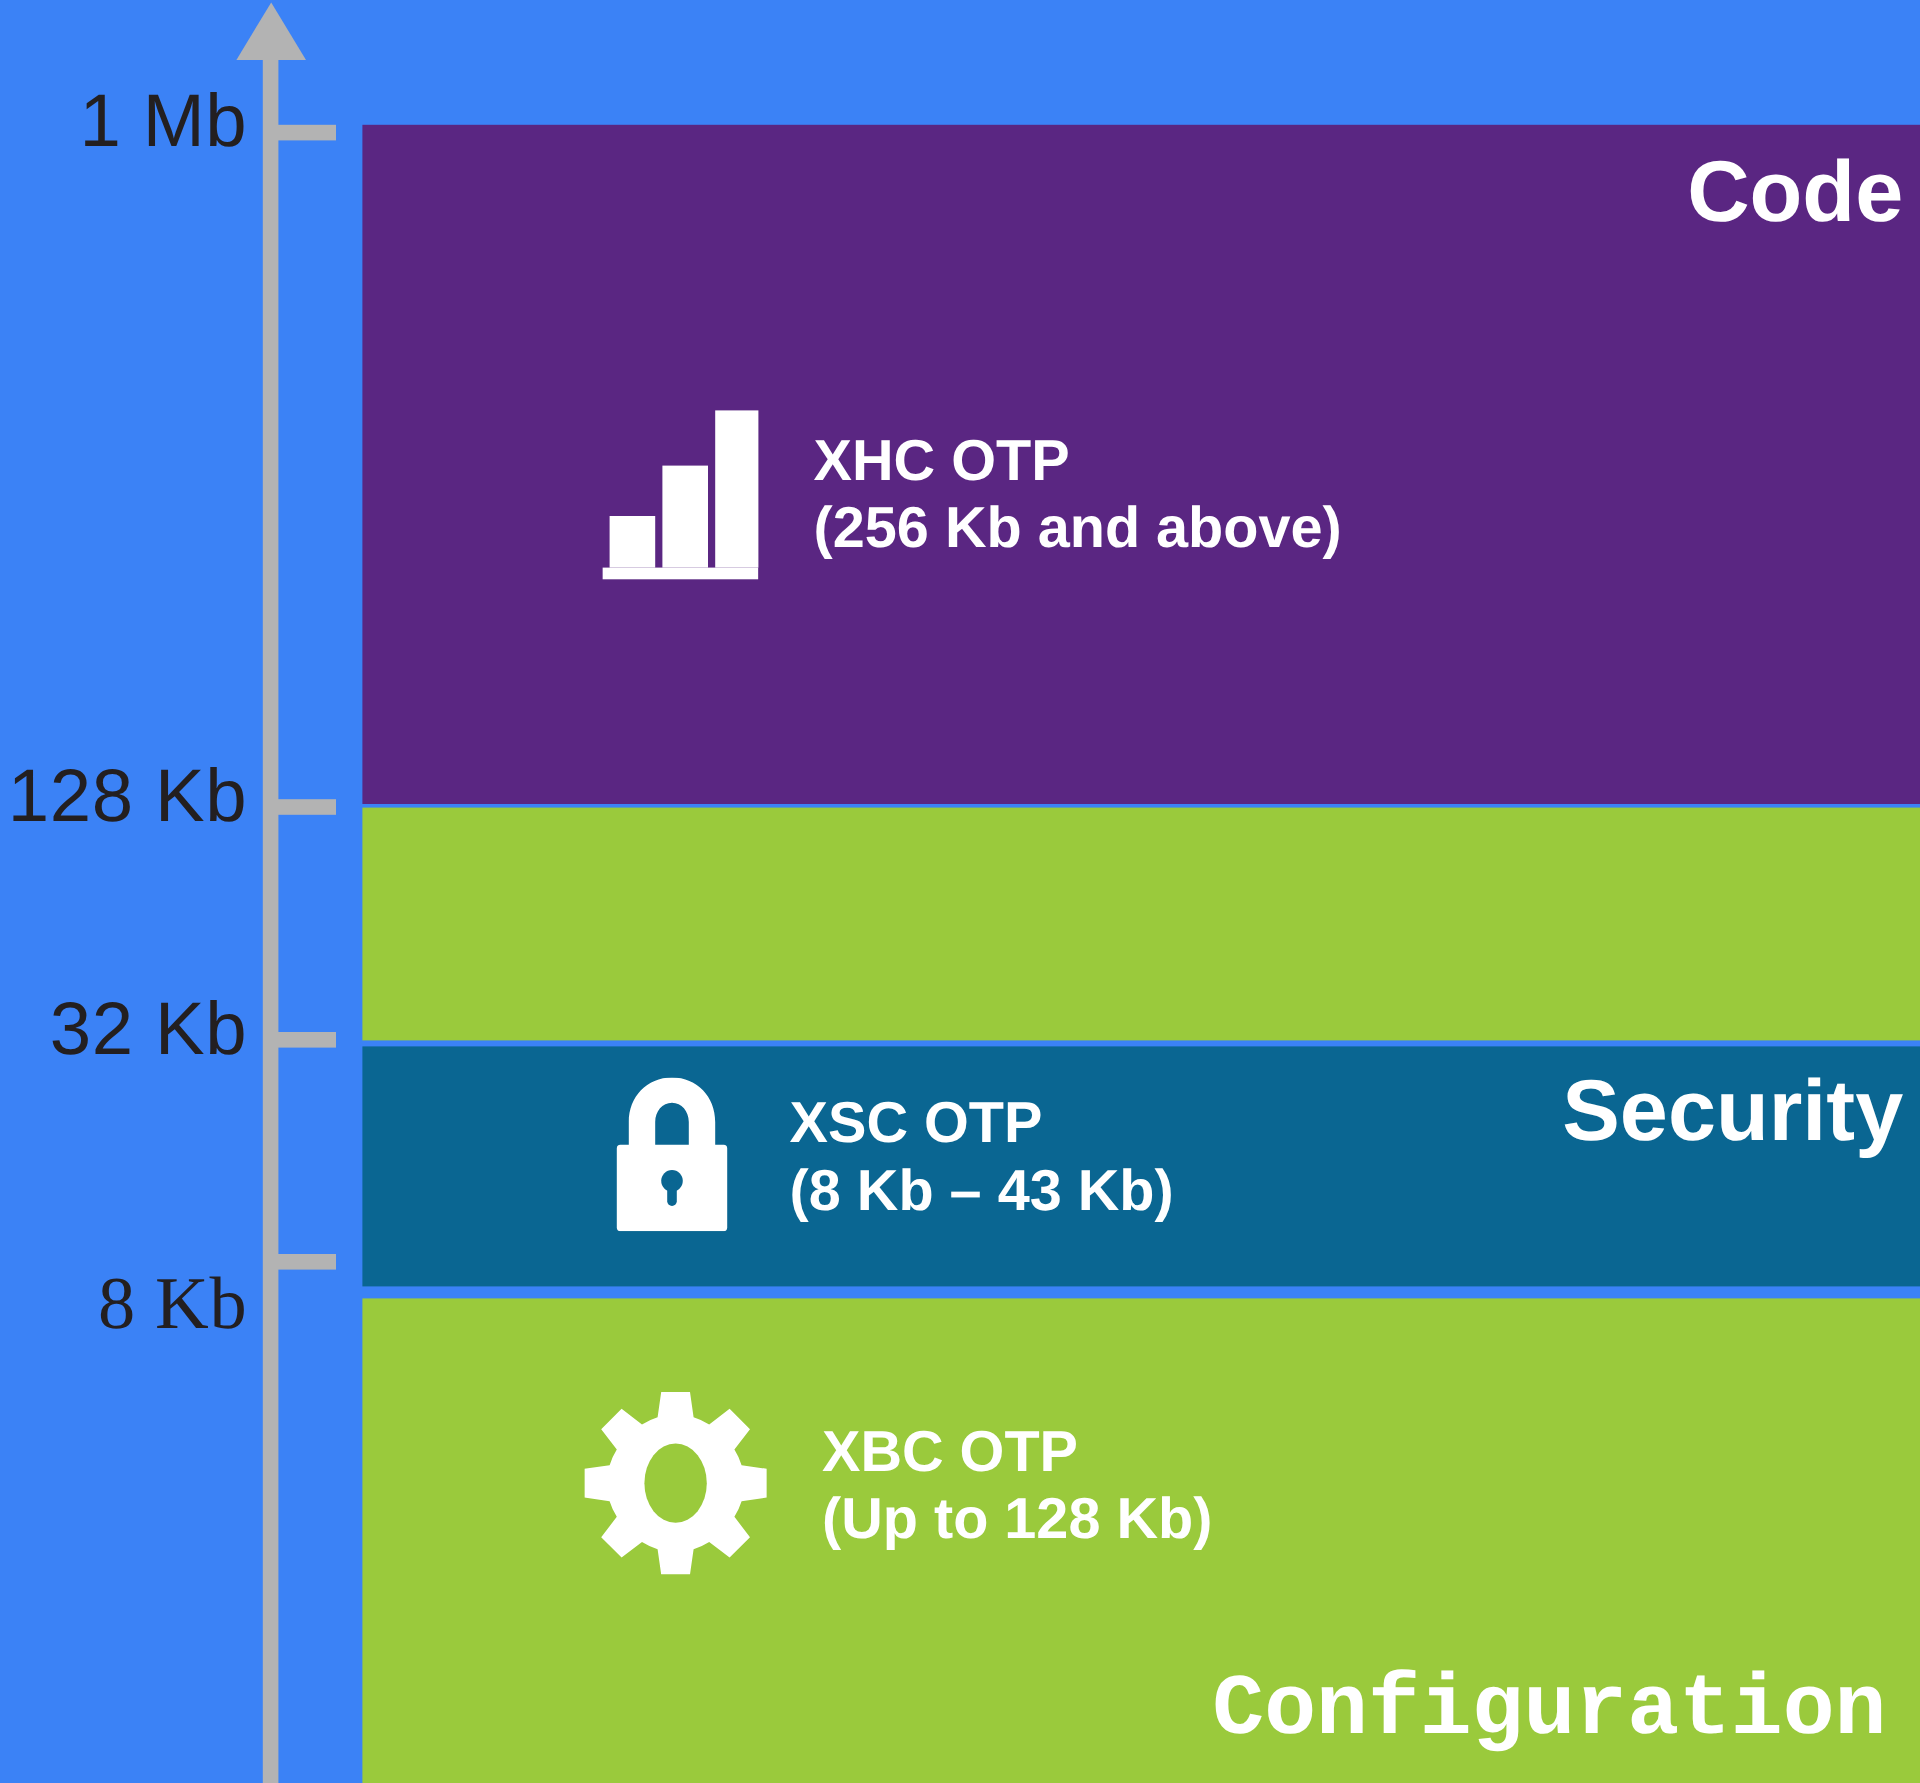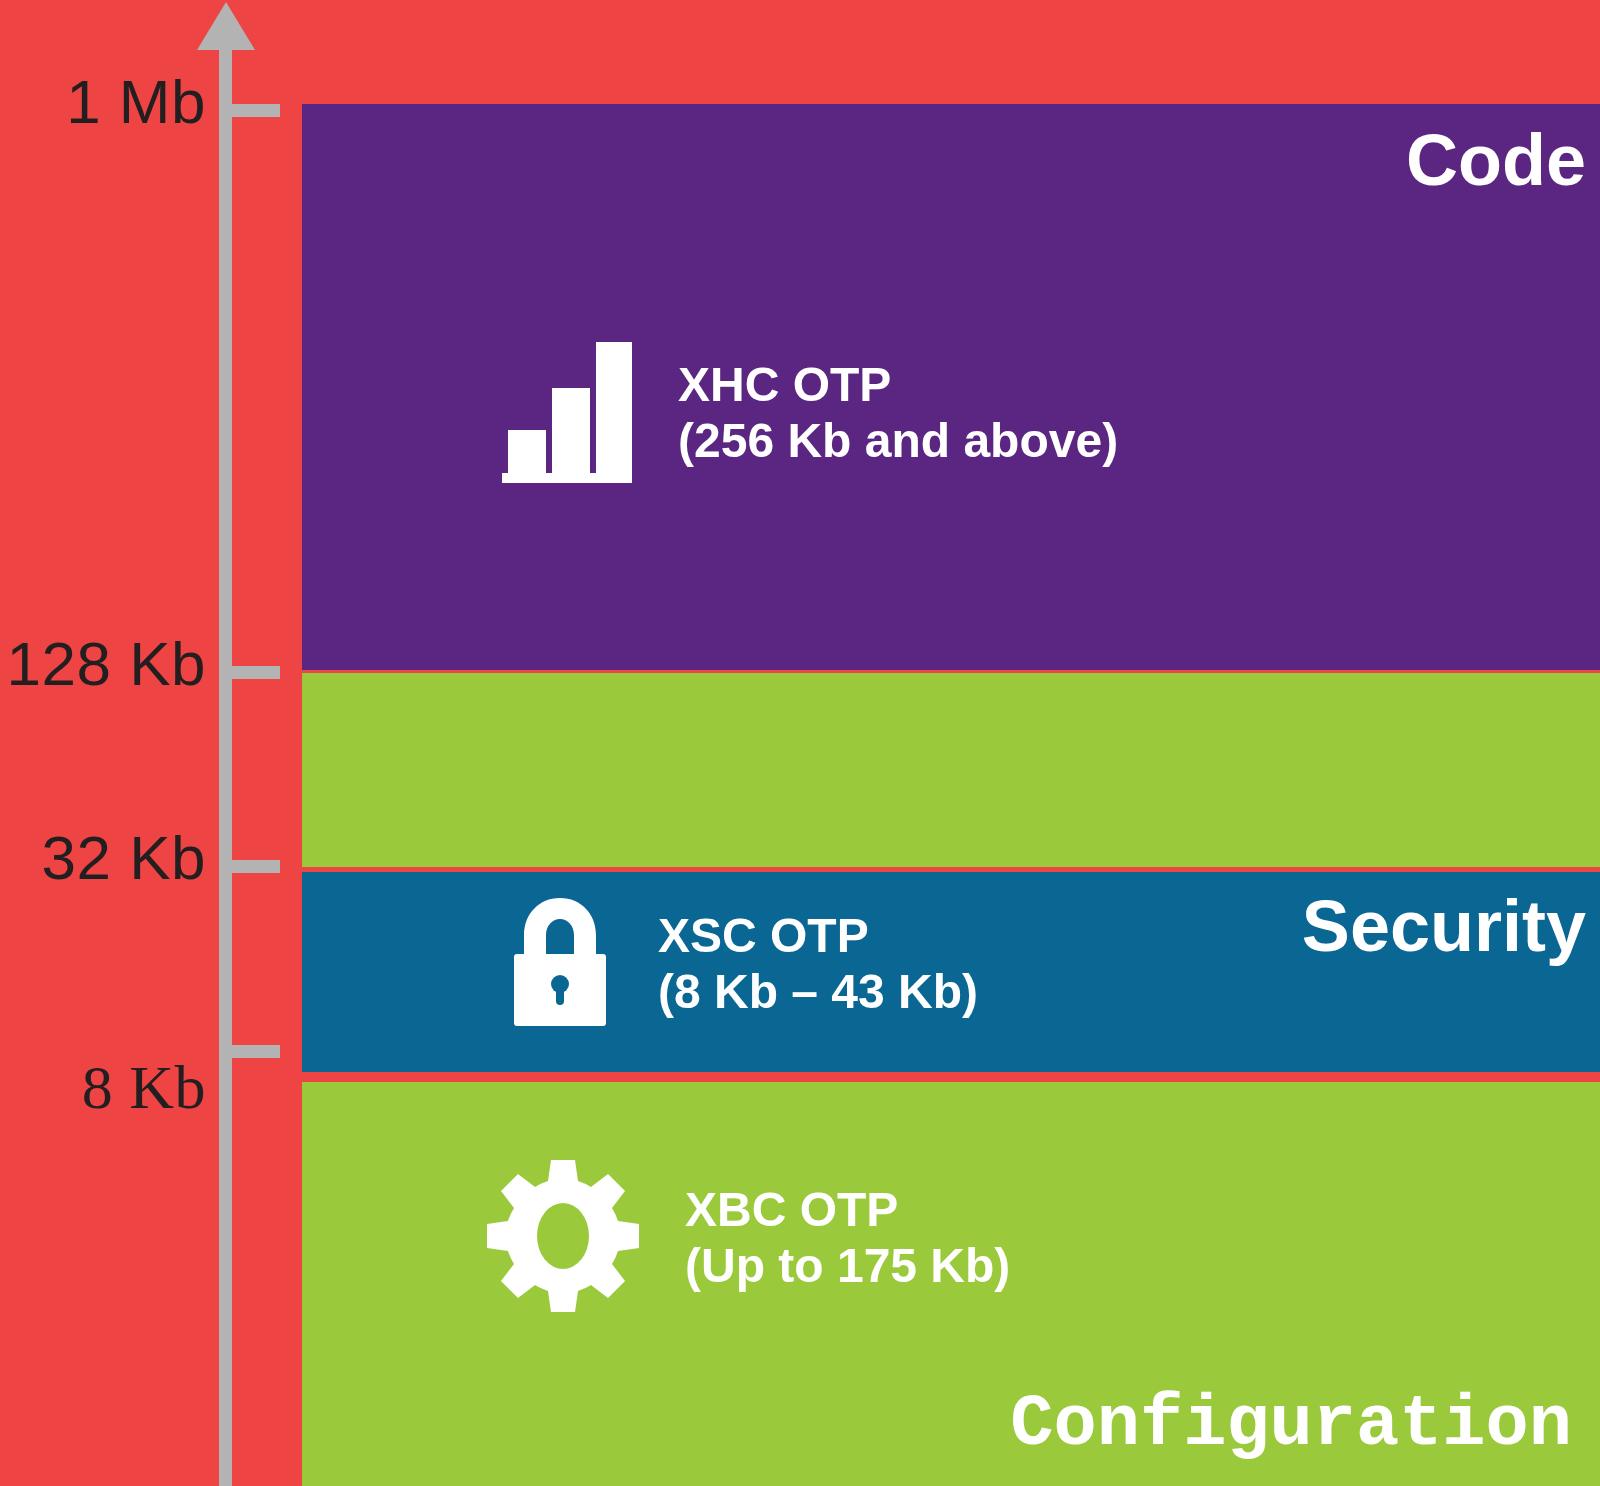--- a/index.html
+++ b/index.html
@@ -8,21 +8,21 @@
     padding: 0;
     background: #ffffff;
   }
   body {
     font-family: "Liberation Sans", sans-serif;
   }
   #stage {
     position: relative;
     width: 1600px;
     height: 1486px;
-    background: #ef4444;
+    background: #3b82f6;
     overflow: hidden;
   }
 
   
   .axis-stem {
     position: absolute;
     left: 219px;
     top: 38px;
     width: 13px;
     height: 1448px;
@@ -161,17 +161,17 @@
 
   <div class="band-content" style="top:1160px; left:487px;">
     <span class="band-icon">
       <svg width="152" height="152" viewBox="0 0 152 152" aria-hidden="true">
         <path fill="#ffffff" d="M76 0 l12 0 3 21 a56 56 0 0 1 13 6 l17-13 17 17 -13 17 a56 56 0 0 1 6 13 l21 3 0 24 -21 3 a56 56 0 0 1-6 13 l13 17 -17 17 -17-13 a56 56 0 0 1-13 6 l-3 21 -24 0 -3-21 a56 56 0 0 1-13-6 l-17 13 -17-17 13-17 a56 56 0 0 1-6-13 l-21-3 0-24 21-3 a56 56 0 0 1 6-13 l-13-17 17-17 17 13 a56 56 0 0 1 13-6 l3-21 z"></path>
         <ellipse cx="76" cy="76" rx="26" ry="33" fill="#9ACA3C"></ellipse>
       </svg>
     </span>
     <span class="band-text">
       <span>XBC OTP</span>
-      <span class="line2">(Up to 175 Kb)</span>
+      <span class="line2">(Up to 128 Kb)</span>
     </span>
   </div>
 
 </div>
 
 </body></html>

